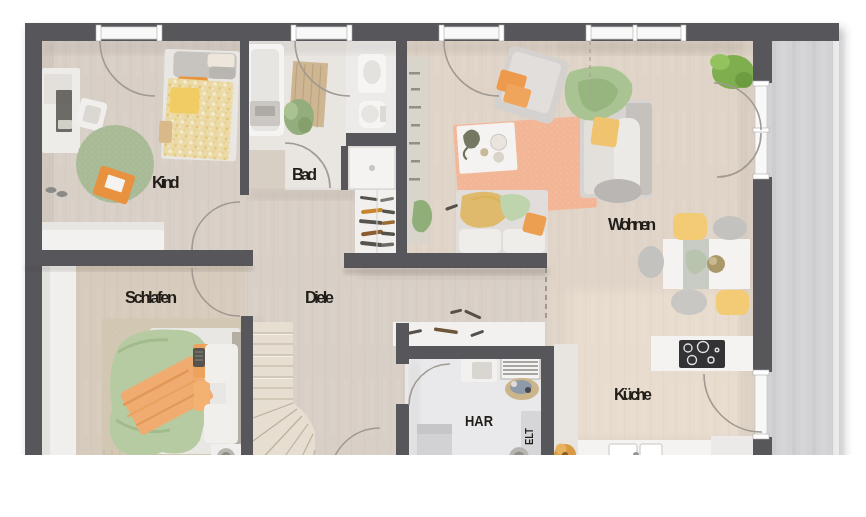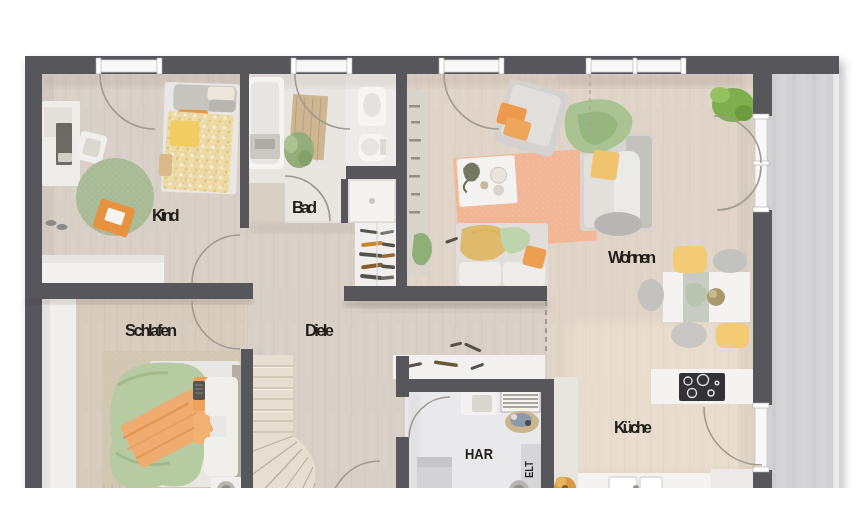--- a/index.html
+++ b/index.html
@@ -1,16 +1,16 @@
 <!DOCTYPE html>
 <html><head>
 <meta charset="utf-8">
 <style>
 html,body{margin:0;padding:0;background:#ffffff;}
-#wrap{width:866px;height:455px;position:relative;overflow:hidden;background:#ffffff;margin-top:33px;}
+#wrap{width:866px;height:455px;position:relative;overflow:hidden;background:#ffffff;}
 svg{display:block;}
 text{font-family:"Liberation Sans", sans-serif;font-weight:bold;fill:#211d18;}
 </style>
 </head>
 <body>
 <div id="wrap">
 <svg width="866" height="517" viewBox="0 0 866 517">
 <defs>
 <filter id="soft" x="-20%" y="-20%" width="140%" height="140%">
           <feGaussianBlur stdDeviation="4"></feGaussianBlur>

